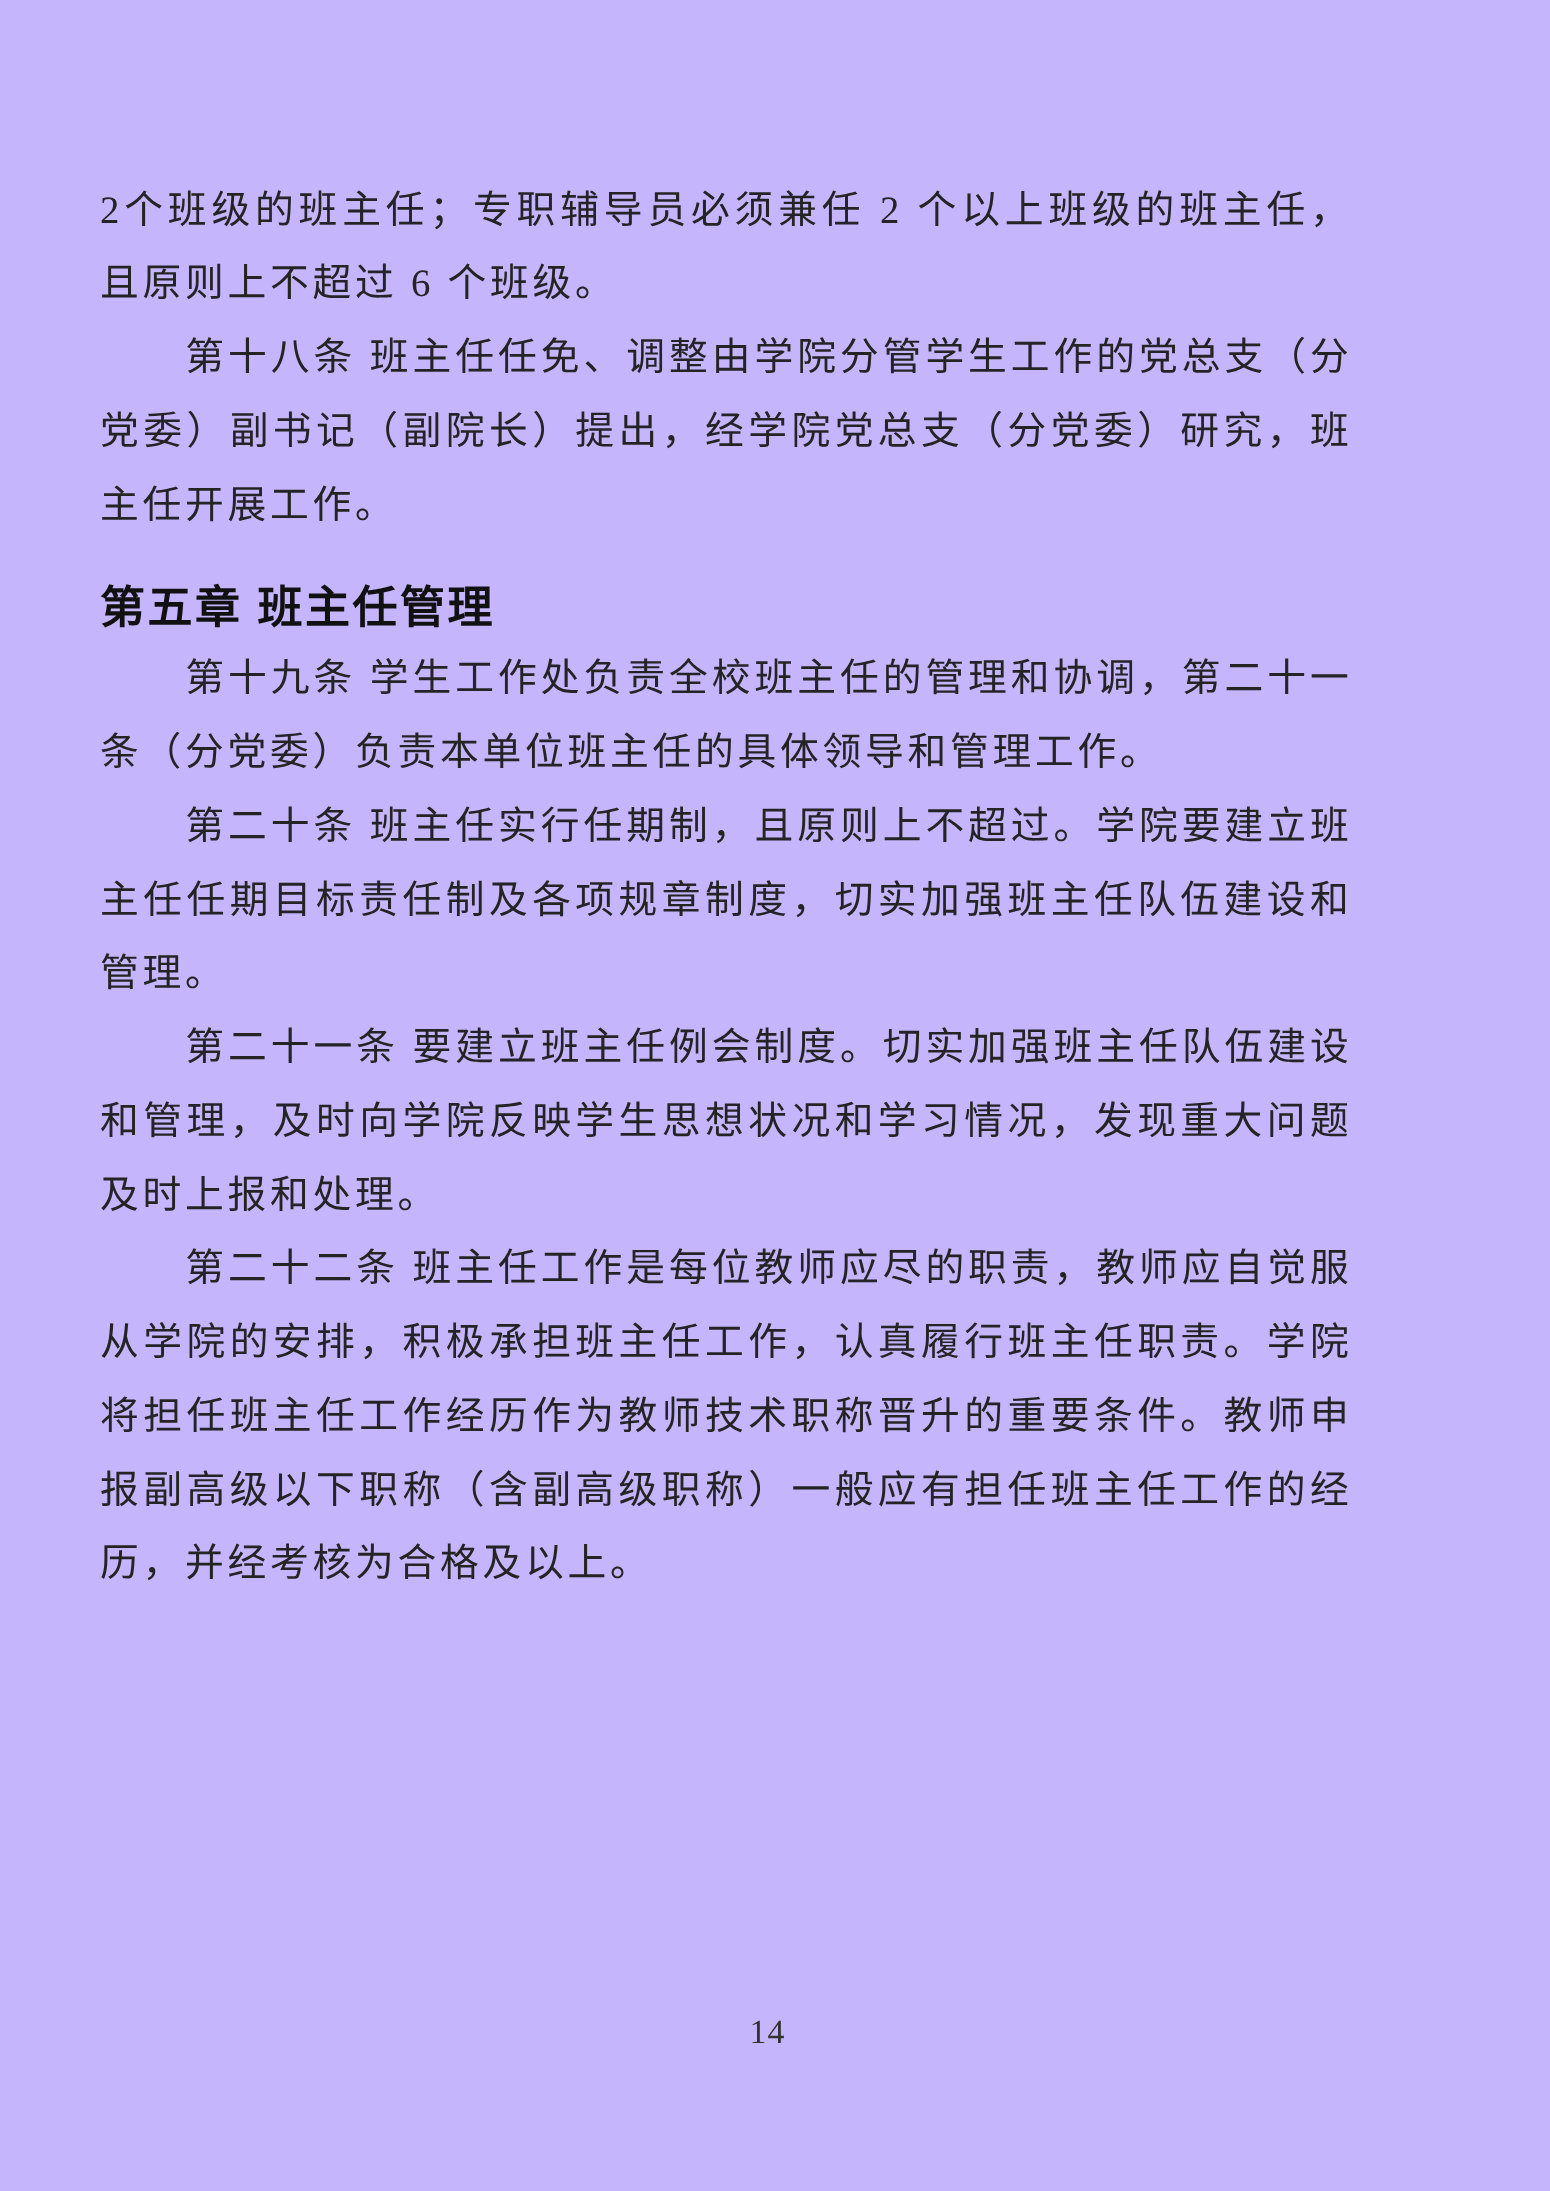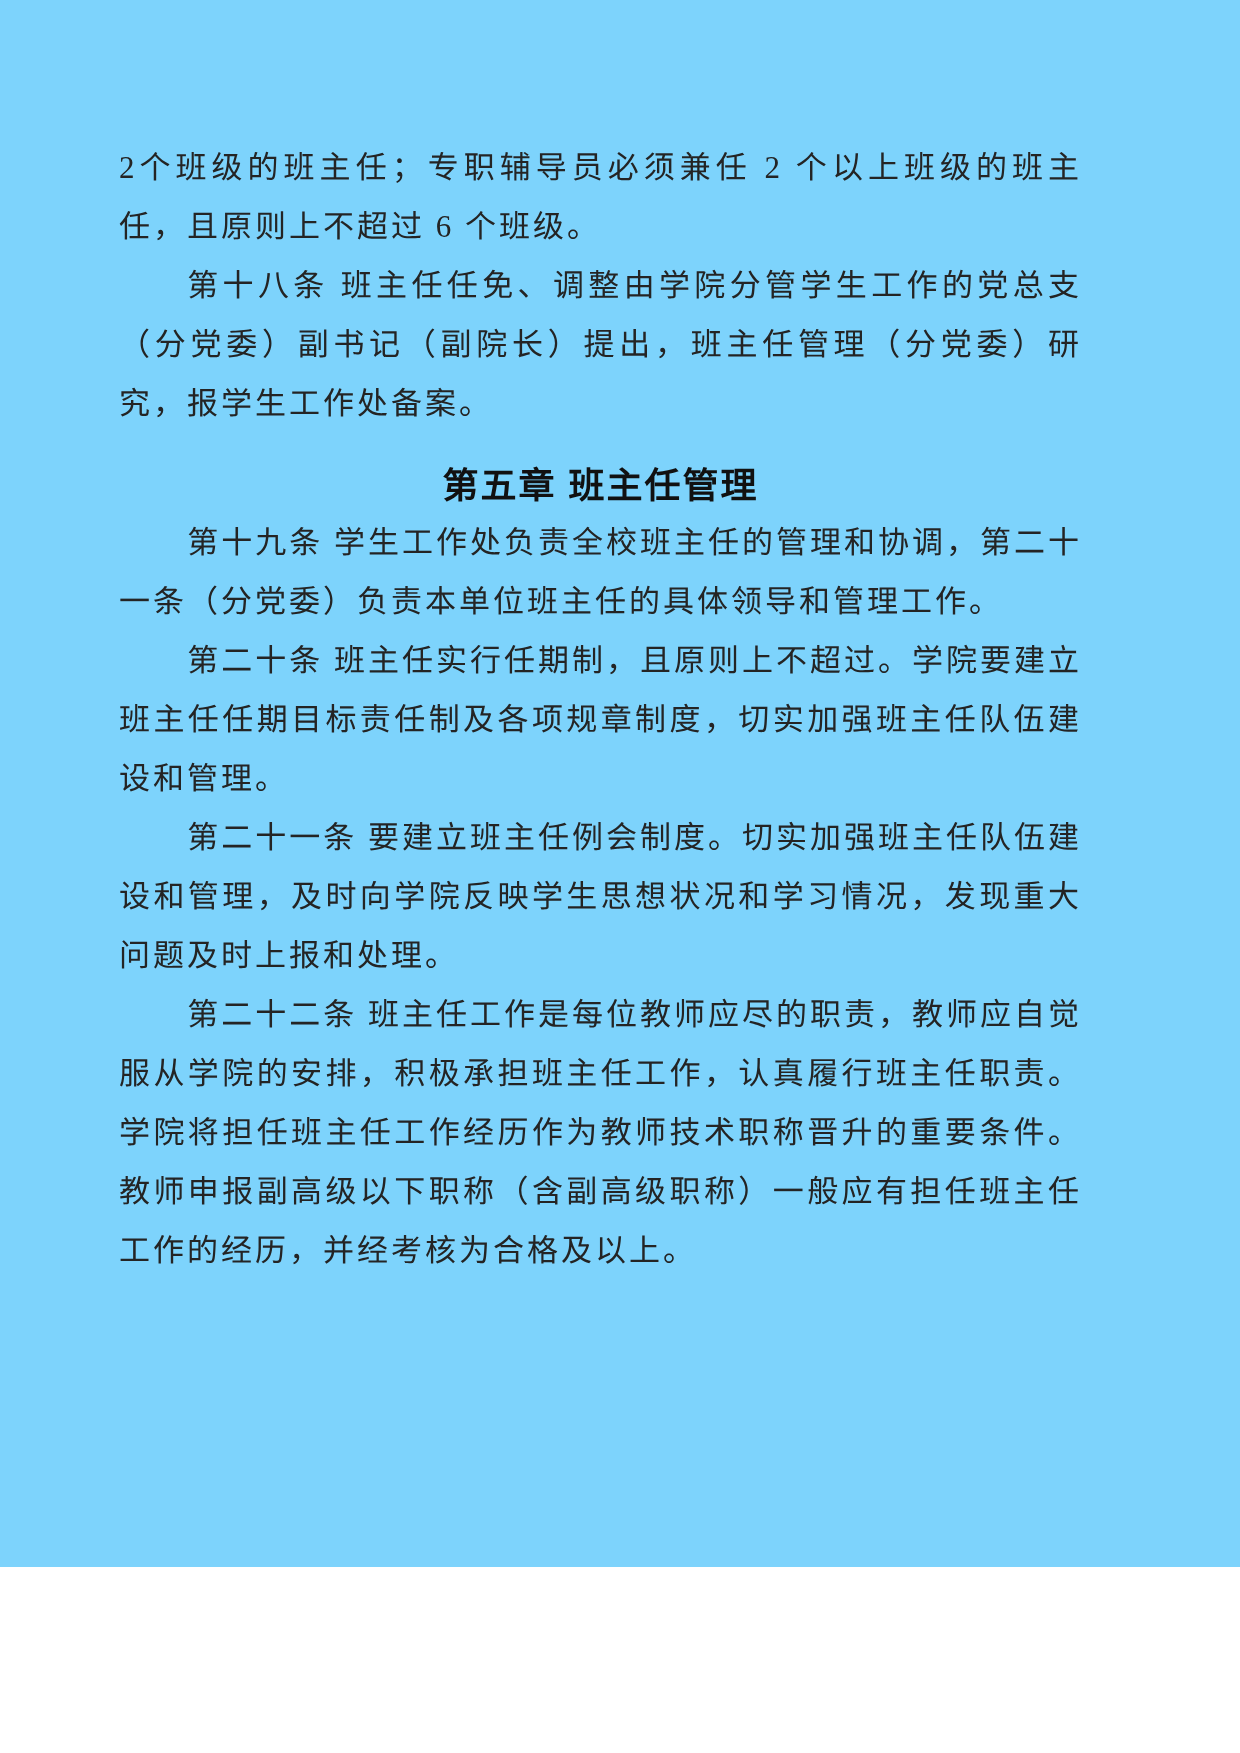--- a/index.html
+++ b/index.html
@@ -3,25 +3,25 @@
 <meta charset="utf-8">
 <style>
   html, body {
     margin: 0;
     padding: 0;
     background: #ffffff;
   }
   .page {
     position: relative;
     width: 1240px;
-    height: 1567px;
+    height: 1753px;
     margin: 0 auto;
-    background: #7dd3fc;
+    background: #c4b5fd;
     box-sizing: border-box;
-    padding: 138px 158px 0 119px;
+    padding: 138px 158px 0 80px;
     font-family: "Liberation Serif", "DejaVu Serif", serif;
     color: #242424;
     overflow: hidden;
   }
   .para {
     margin: 0;
     font-size: 31px;
     line-height: 59px;
     letter-spacing: 3px;
     text-align: justify;
@@ -31,21 +31,20 @@
   .para.indent {
     text-indent: 2.2em;
   }
   .chapter-heading {
     margin: 26px 0 0 0;
     font-family: "Liberation Sans", "DejaVu Sans", sans-serif;
     font-weight: bold;
     font-size: 36px;
     line-height: 54px;
     letter-spacing: 2px;
-    text-align: center;
     color: #111111;
   }
   .page-number {
     position: absolute;
     left: 0;
     right: 12px;
     top: 1610px;
     text-align: center;
     font-size: 27px;
     letter-spacing: 1px;
@@ -53,21 +52,21 @@
   }
 </style>
 </head>
 <body>
 
 <div class="page">
 
   <p class="para">2个班级的班主任；专职辅导员必须兼任 2 个以上班级的班主任，且原则上不超过 6 个班级。</p>
 
 
-  <p class="para indent">第十八条  班主任任免、调整由学院分管学生工作的党总支（分党委）副书记（副院长）提出，班主任管理（分党委）研究，报学生工作处备案。</p>
+  <p class="para indent">第十八条  班主任任免、调整由学院分管学生工作的党总支（分党委）副书记（副院长）提出，经学院党总支（分党委）研究，班主任开展工作。</p>
 
   <h2 class="chapter-heading">第五章  班主任管理</h2>
 
   <p class="para indent">第十九条  学生工作处负责全校班主任的管理和协调，第二十一条（分党委）负责本单位班主任的具体领导和管理工作。</p>
 
   <p class="para indent">第二十条  班主任实行任期制，且原则上不超过。学院要建立班主任任期目标责任制及各项规章制度，切实加强班主任队伍建设和管理。</p>
 
   <p class="para indent">第二十一条  要建立班主任例会制度。切实加强班主任队伍建设和管理，及时向学院反映学生思想状况和学习情况，发现重大问题及时上报和处理。</p>
 
   <p class="para indent">第二十二条  班主任工作是每位教师应尽的职责，教师应自觉服从学院的安排，积极承担班主任工作，认真履行班主任职责。学院将担任班主任工作经历作为教师技术职称晋升的重要条件。教师申报副高级以下职称（含副高级职称）一般应有担任班主任工作的经历，并经考核为合格及以上。</p>

